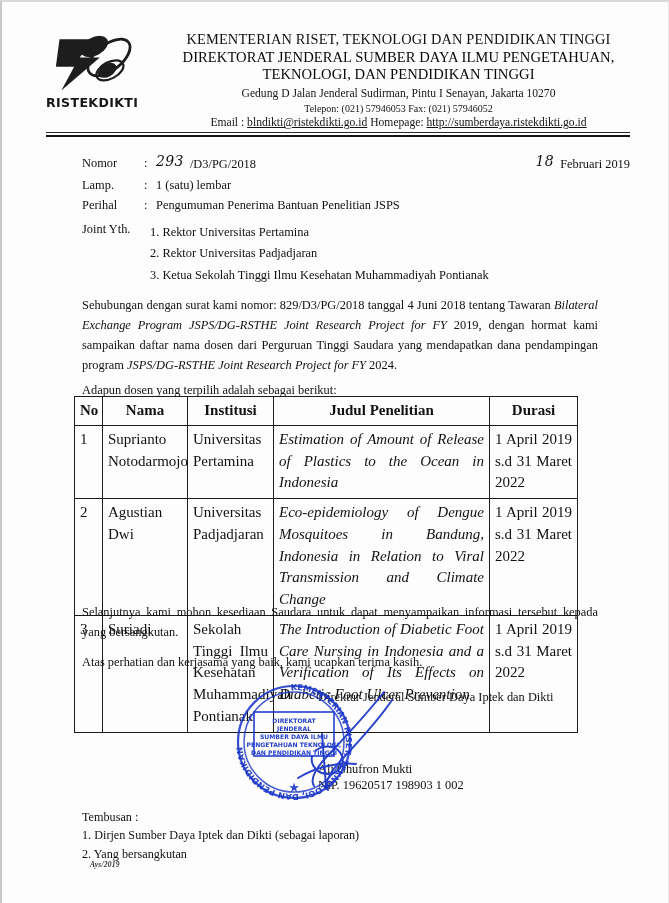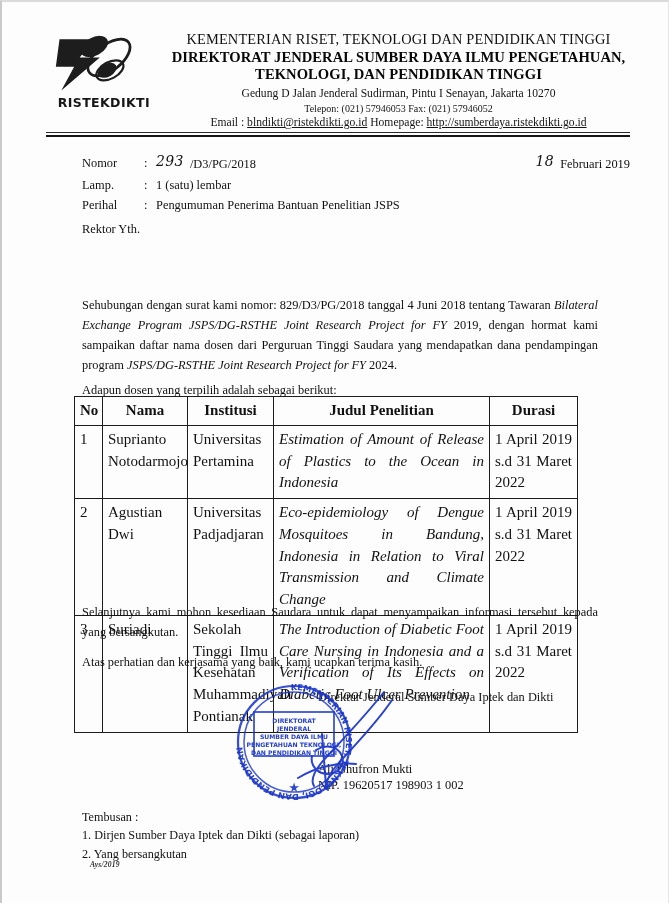--- a/index.html
+++ b/index.html
@@ -39,21 +39,21 @@
   }
   .lh-inner {
     display: flex;
     align-items: flex-start;
     padding-left: 44px;
     padding-right: 24px;
   }
   .logo-wrap {
     width: 104px;
     flex: 0 0 104px;
-    text-align: right;
+    text-align: left;
     padding-top: 2px;
   }
   .logo-mark {
     width: 92px;
     height: 66px;
     margin: 0 auto;
     display: block;
   }
   .logo-word {
     font-family: "DejaVu Sans", sans-serif;
@@ -70,21 +70,21 @@
     padding-top: 3px;
   }
   .lh-l1 {
     font-size: 14.4px;
     letter-spacing: 0.15px;
     color: #111;
     line-height: 1.22;
   }
   .lh-l2 {
     font-size: 14.6px;
-    font-weight: 700;
+    font-weight: 400;
     color: #080808;
     line-height: 1.22;
     letter-spacing: 0.05px;
   }
   .lh-l3 {
     font-size: 11.6px;
     color: #141414;
     line-height: 1.34;
     margin-top: 2px;
   }
@@ -343,21 +343,26 @@
       <span class="meta-val">1 (satu) lembar</span>
     </div>
     <div class="meta-row">
       <span class="meta-label">Perihal</span>
       <span class="meta-colon">:</span>
       <span class="meta-val">Pengumuman Penerima Bantuan Penelitian JSPS</span>
     </div>
   </div>
 
   <div class="recipients">
-    <div class="rcp-head">Rektor Yth.</div>
+    <div class="rcp-head">Joint Yth.</div>
+    <ul class="rcp-list">
+      <li>1. Rektor Universitas Pertamina</li>
+      <li>2. Rektor Universitas Padjadjaran</li>
+      <li>3. Ketua Sekolah Tinggi Ilmu Kesehatan Muhammadiyah Pontianak</li>
+    </ul>
   </div>
 
   <div class="para" id="para-intro">
     <span>Sehubungan dengan surat kami nomor: 829/D3/PG/2018 tanggal 4 Juni 2018 tentang Tawaran </span><i>Bilateral Exchange Program JSPS/DG-RSTHE Joint Research Project for FY</i><span> 2019, dengan hormat kami sampaikan daftar nama dosen dari Perguruan Tinggi Saudara yang mendapatkan dana pendampingan program </span><i>JSPS/DG-RSTHE Joint Research Project for FY</i><span> 2024.</span>
   </div>
 
   <div class="para" id="para-lead">Adapun dosen yang terpilih adalah sebagai berikut:</div>
 
   <div class="tbl-wrap">
     <table class="dosen">

